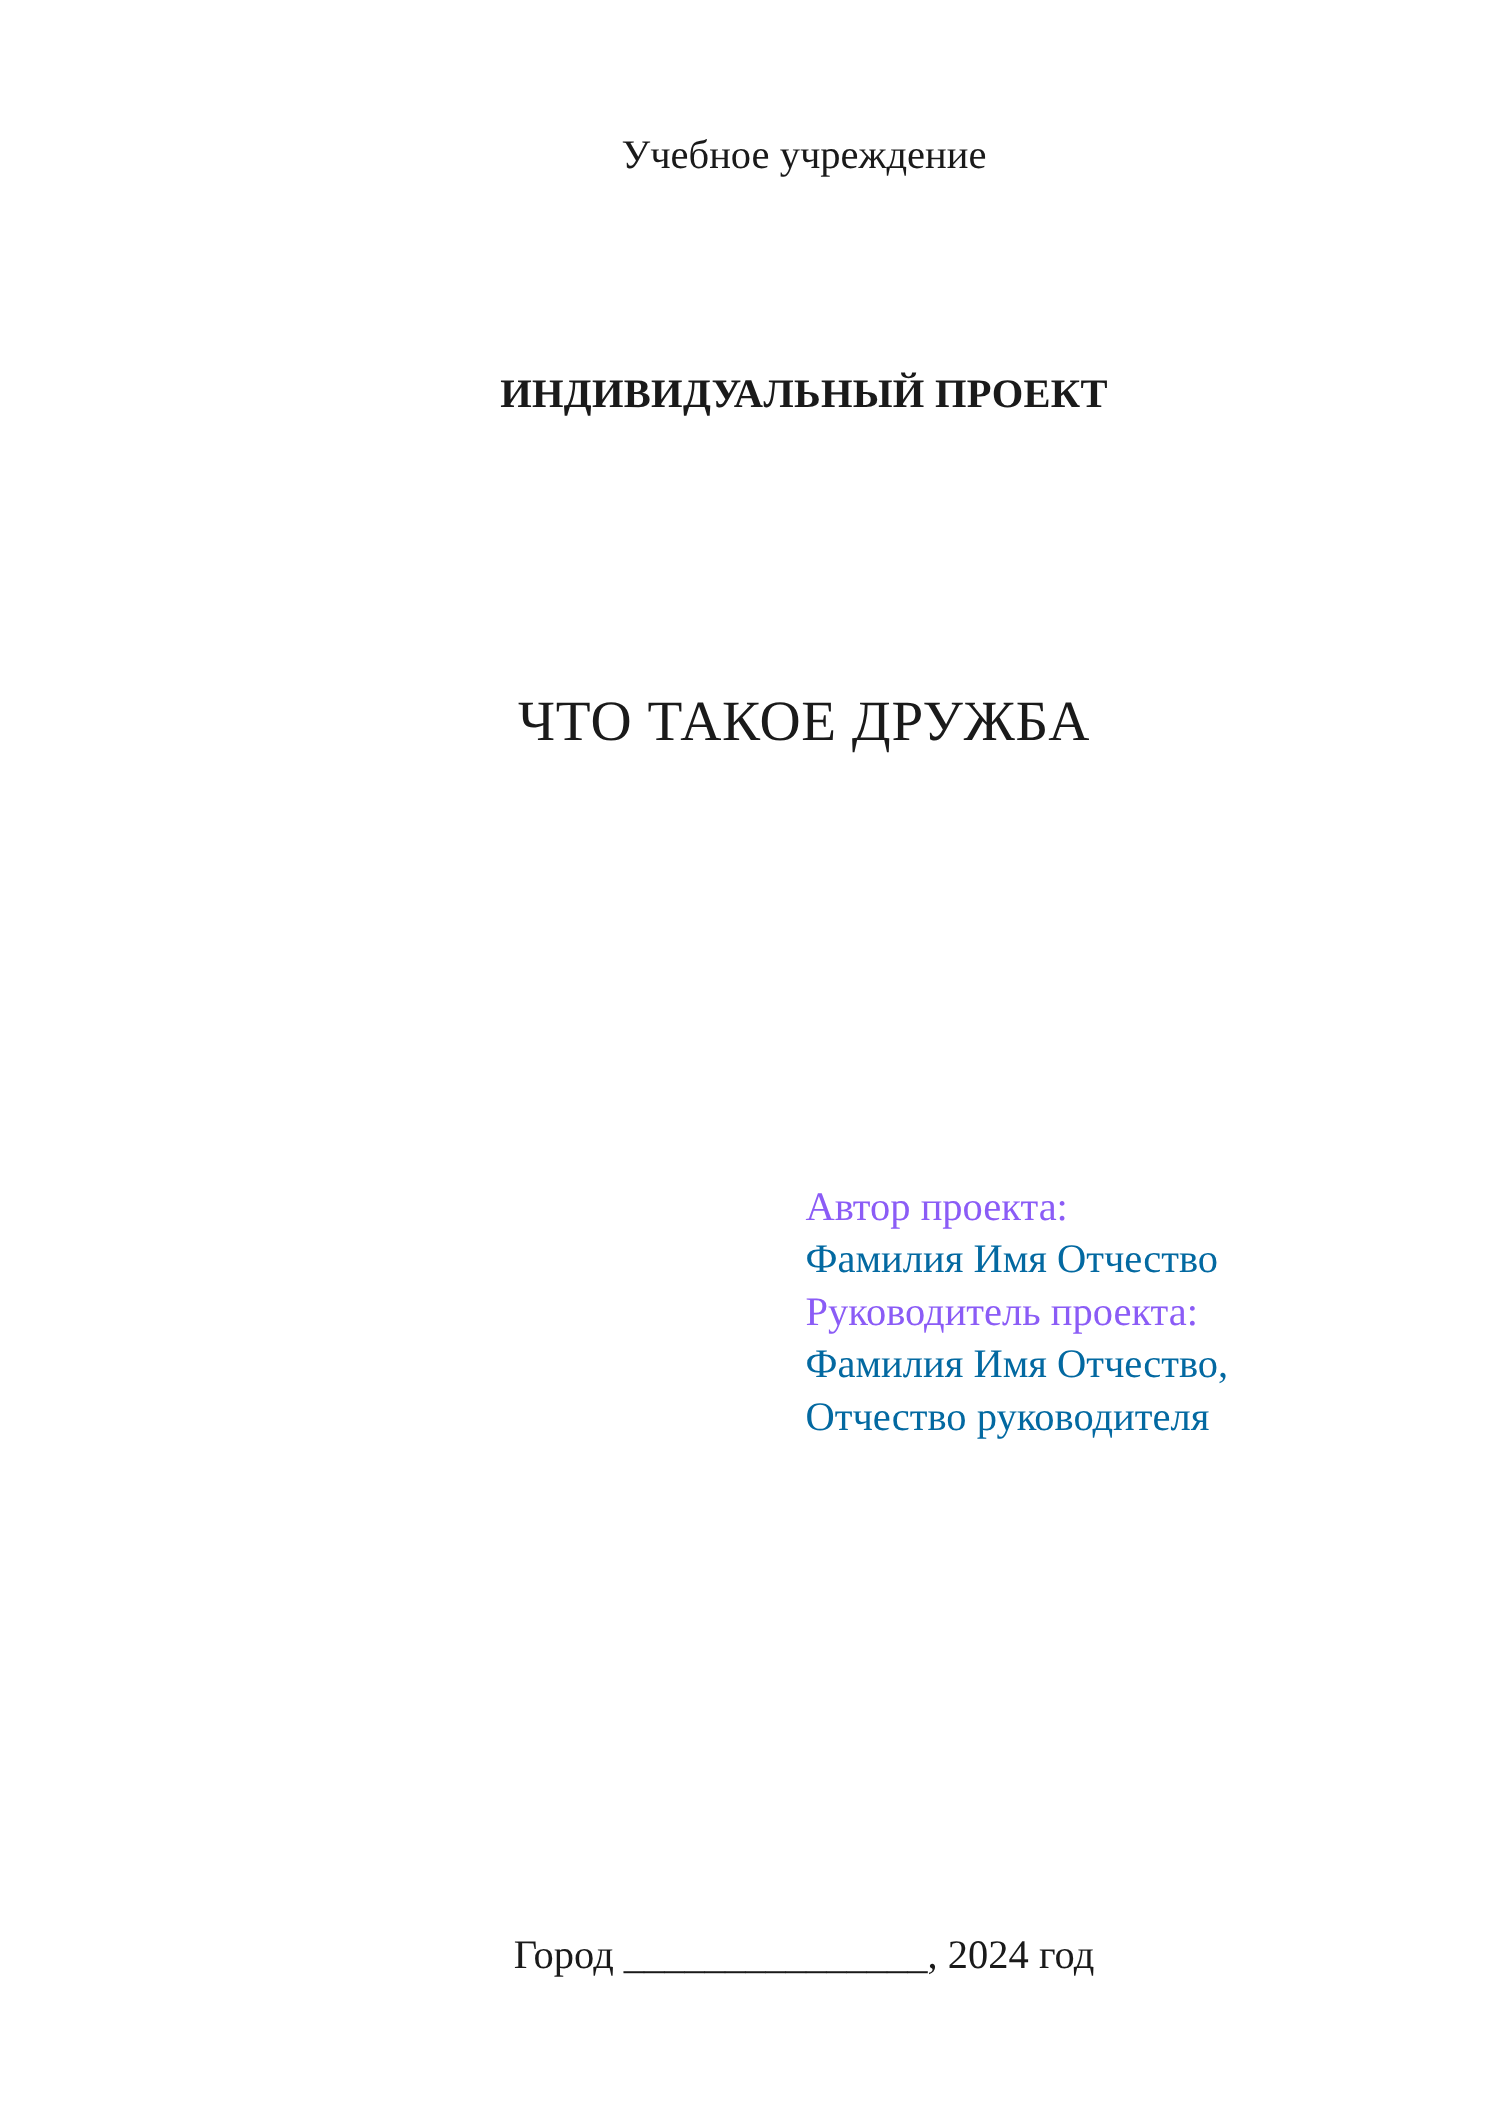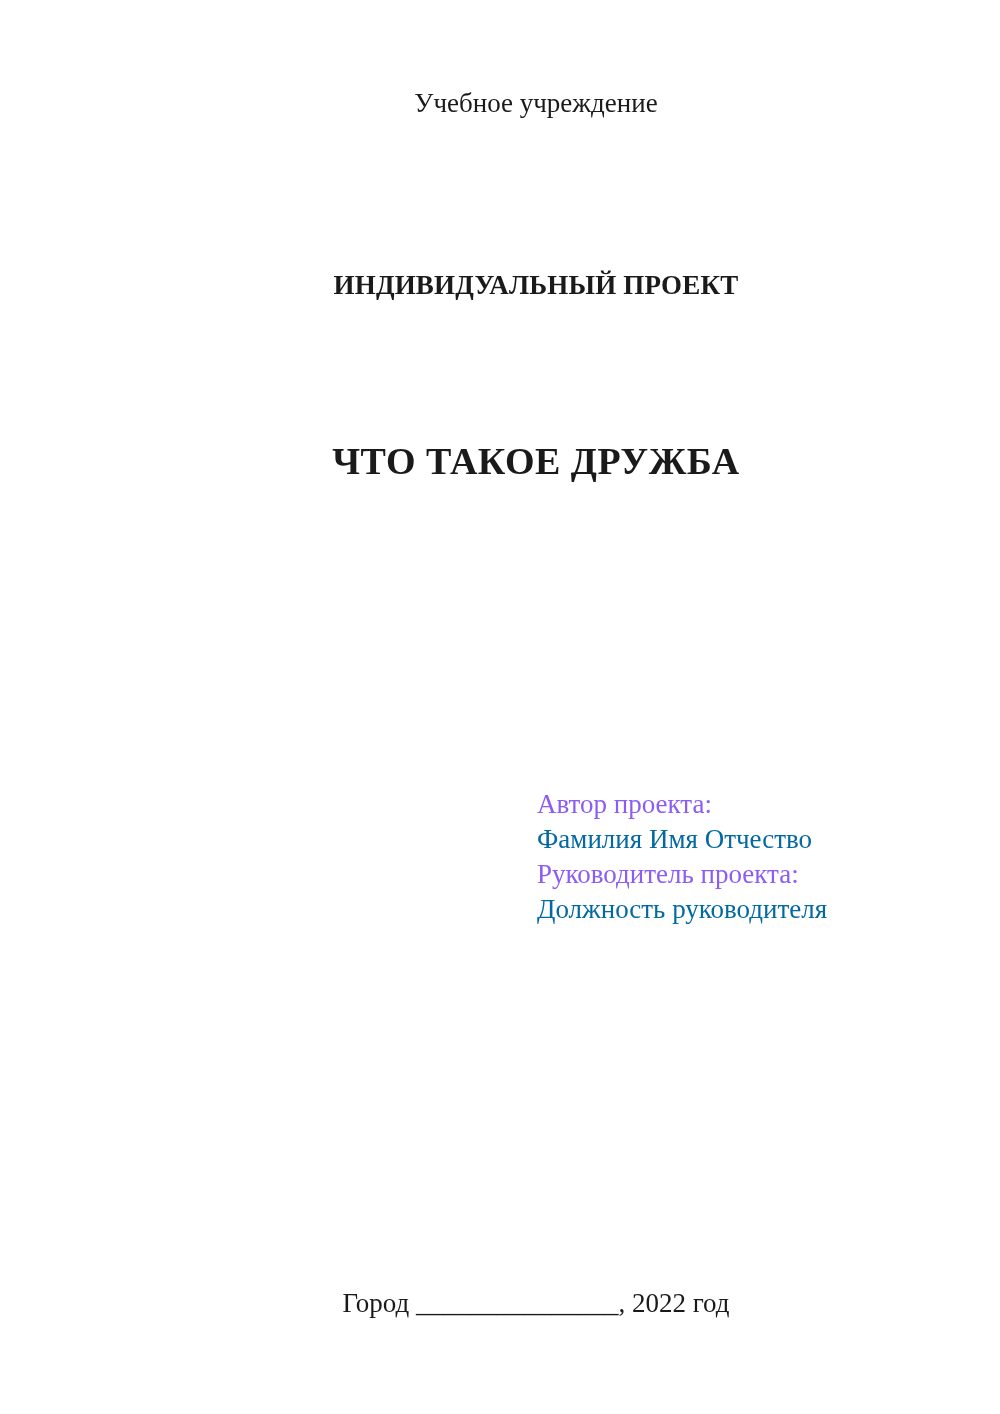--- a/index.html
+++ b/index.html
@@ -32,29 +32,29 @@
     right: 0;
     text-align: center;
     white-space: nowrap;
   }
   .org-line {
     top: 88px;
     font-size: 27px;
     font-weight: 400;
   }
   .doctype-line {
-    top: 270px;
+    top: 247px;
     font-size: 27px;
     font-weight: 700;
     letter-spacing: 0.2px;
   }
   .main-title {
-    top: 439px;
+    top: 459px;
     font-size: 38px;
-    font-weight: 700;
+    font-weight: 400;
     letter-spacing: 0.5px;
   }
   .credits {
     position: absolute;
     left: 394px;
     top: 787px;
     font-size: 27px;
     line-height: 35px;
   }
   .credit-group { margin: 0; }
@@ -80,21 +80,22 @@
 
     <div class="credits">
 
       <div class="credit-group">
         <div class="credit-label">Автор проекта:</div>
         <div class="credit-value">Фамилия Имя Отчество</div>
       </div>
 
       <div class="credit-group">
         <div class="credit-label">Руководитель проекта:</div>
-        <div class="credit-value">Должность руководителя</div>
+        <div class="credit-value">Фамилия Имя Отчество,</div>
+        <div class="credit-value">Отчество руководителя</div>
       </div>
 
     </div>
 
-    <div class="centered-line footer-line">Город _______________, 2022 год</div>
+    <div class="centered-line footer-line">Город _______________, 2024 год</div>
 
   </div>
 </div>
 
 </body></html>

